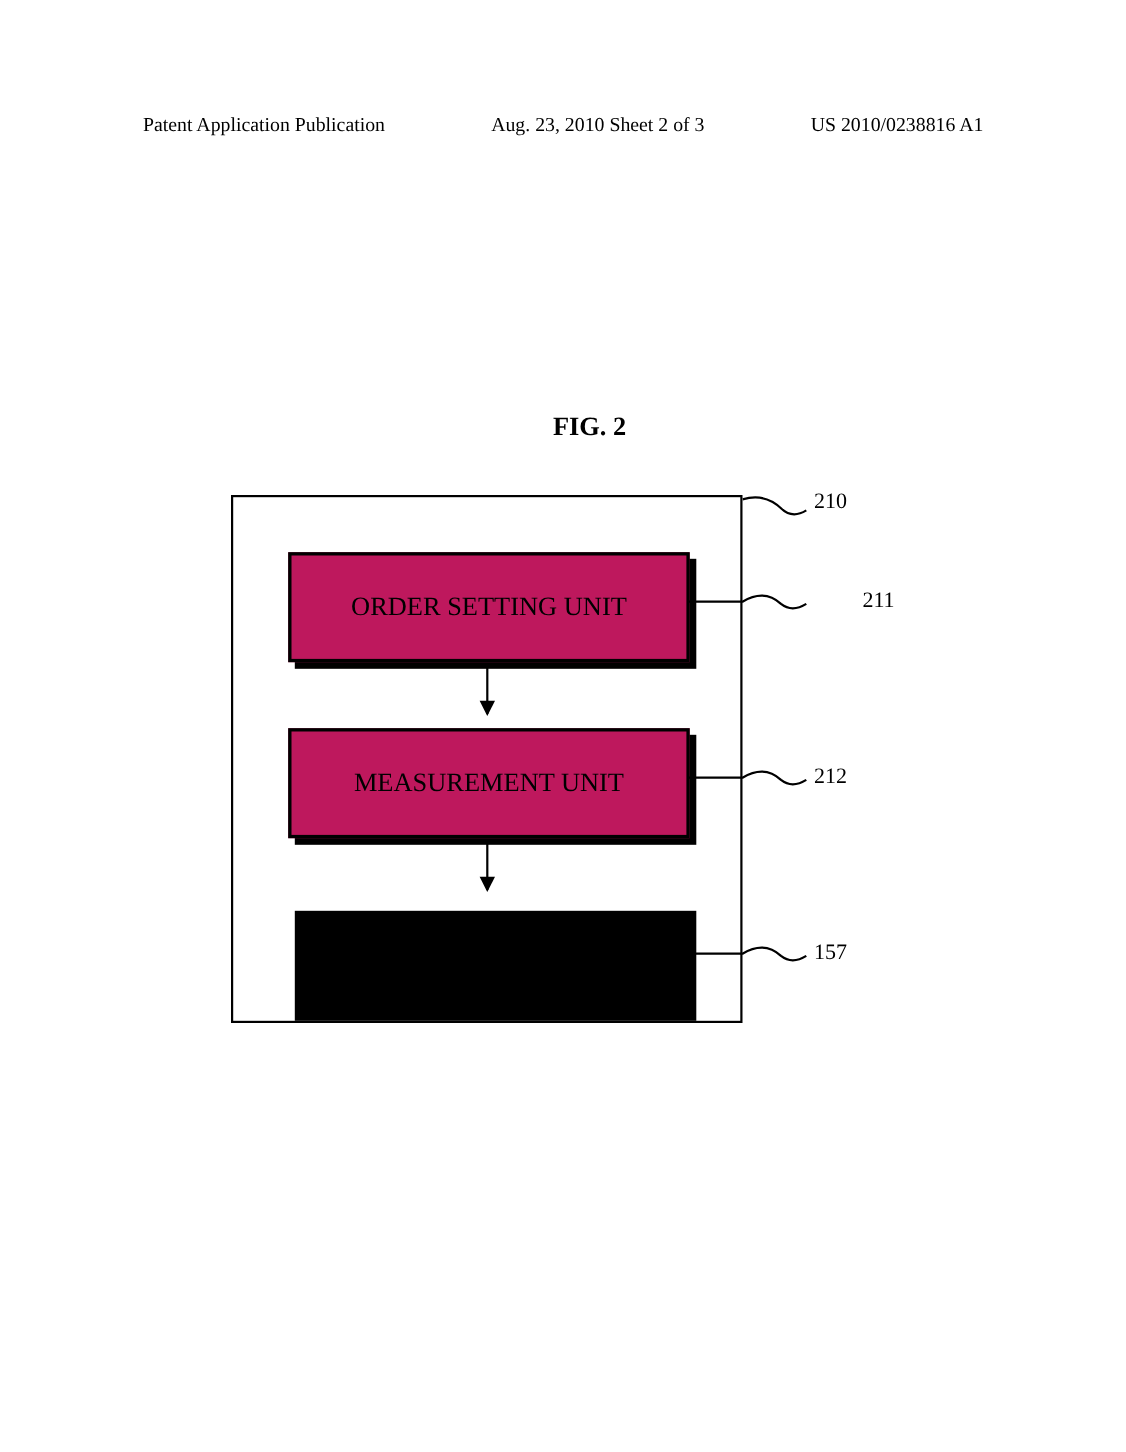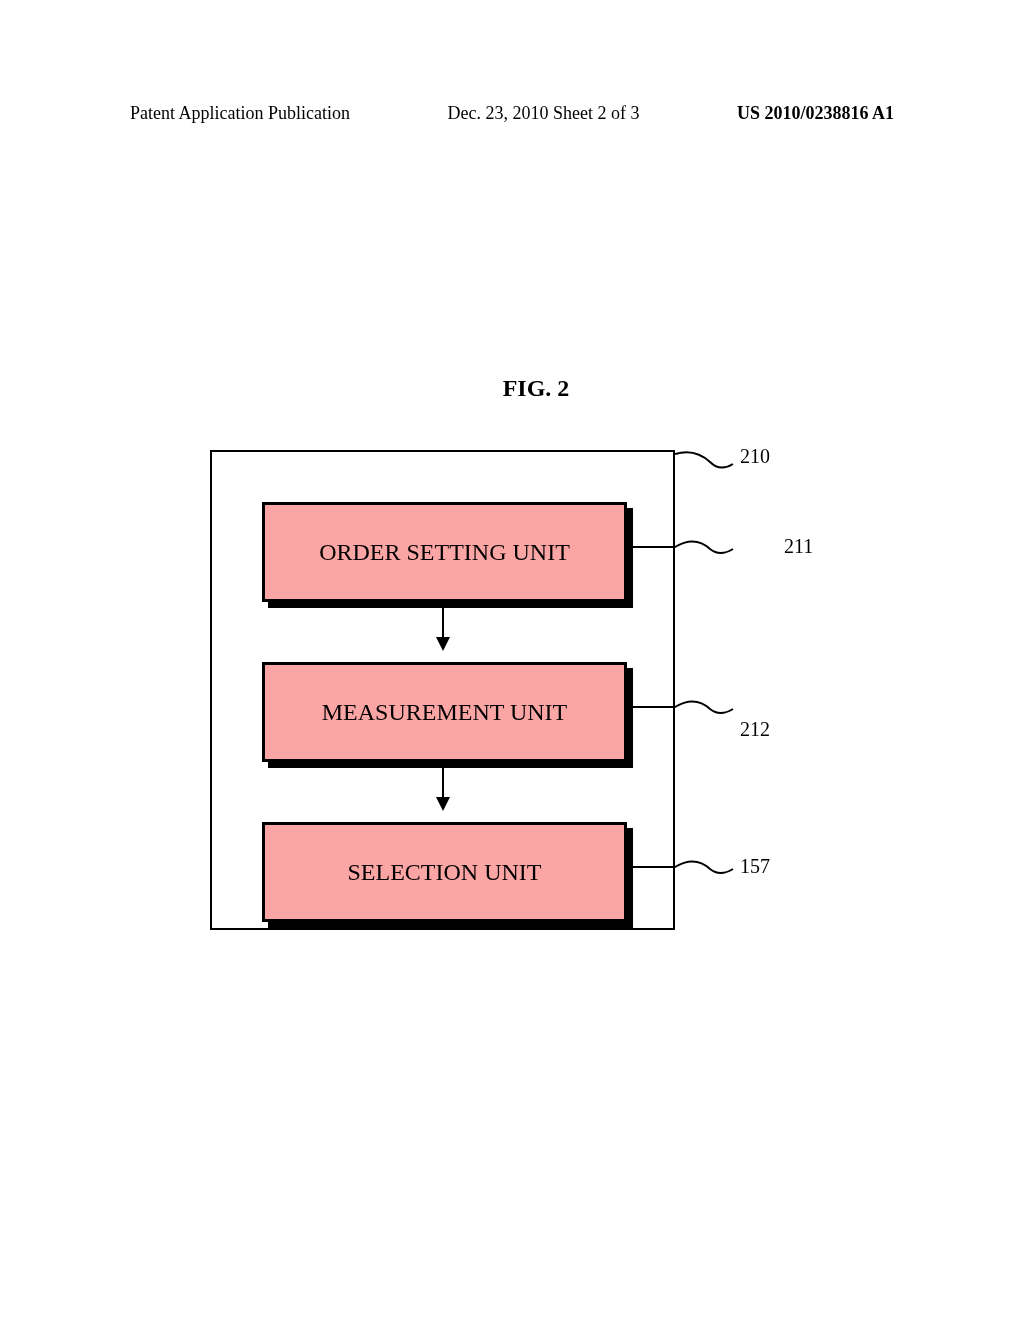--- a/index.html
+++ b/index.html
@@ -25,21 +25,21 @@
       font-size: 18px;
       margin-top: 23px;
     }
     .header-left {
       font-weight: normal;
     }
     .header-center {
       font-weight: normal;
     }
     .header-right {
-      font-weight: bold;
+      font-weight: normal;
     }
     .figure-title {
       position: absolute;
       top: 375px;
       left: 50%;
       transform: translateX(-50%);
       font-weight: bold;
       font-size: 24px;
       margin-left: 24px;
     }
@@ -50,21 +50,21 @@
       width: 465px;
       height: 480px;
       border: 2px solid #000;
     }
     .box {
       position: absolute;
       left: 50px;
       width: 365px;
       height: 100px;
       border: 3px solid #000;
-      background: #fca5a5;
+      background: #be185d;
       display: flex;
       align-items: center;
       justify-content: center;
       font-size: 24px;
       font-family: "Times New Roman", serif;
     }
     .box-shadow {
       position: absolute;
       background: #000;
       width: 365px;
@@ -105,37 +105,37 @@
     }
     .ref-210 {
       top: 445px;
       left: 740px;
     }
     .ref-211 {
       top: 535px;
       left: 784px;
     }
     .ref-212 {
-      top: 718px;
+      top: 695px;
       left: 740px;
     }
     .ref-213 {
       top: 855px;
       left: 740px;
     }
     .curve {
       position: absolute;
     }
   </style>
 </head>
 <body>
 
 <div class="header">
   <span class="header-left">Patent Application Publication</span>
-  <span class="header-center">Dec. 23, 2010  Sheet 2 of 3</span>
+  <span class="header-center">Aug. 23, 2010  Sheet 2 of 3</span>
   <span class="header-right">US 2010/0238816 A1</span>
 </div>
 
 <div class="figure-title">FIG. 2</div>
 
 <div class="diagram-container">
   <div class="box-shadow shadow1"></div>
   <div class="box box1">
     <span>ORDER SETTING UNIT</span>
   </div>
@@ -143,23 +143,20 @@
   <div class="arrow arrow1"></div>
 
   <div class="box-shadow shadow2"></div>
   <div class="box box2">
     <span>MEASUREMENT UNIT</span>
   </div>
 
   <div class="arrow arrow2"></div>
 
   <div class="box-shadow shadow3"></div>
-  <div class="box box3">
-    <span>SELECTION UNIT</span>
-  </div>
 </div>
 
 <svg class="curve" style="top:450px; left:675px;" width="60" height="30">
   <path d="M 0 4 Q 20 -2 35 12 Q 45 22 58 14" stroke="#000" stroke-width="2" fill="none"></path>
 </svg>
 <div class="ref-label ref-210">210</div>
 
 <svg class="curve" style="top:535px; left:625px;" width="110" height="30">
   <path d="M 0 12 L 50 12 Q 70 0 85 14 Q 95 22 108 14" stroke="#000" stroke-width="2" fill="none"></path>
 </svg>

